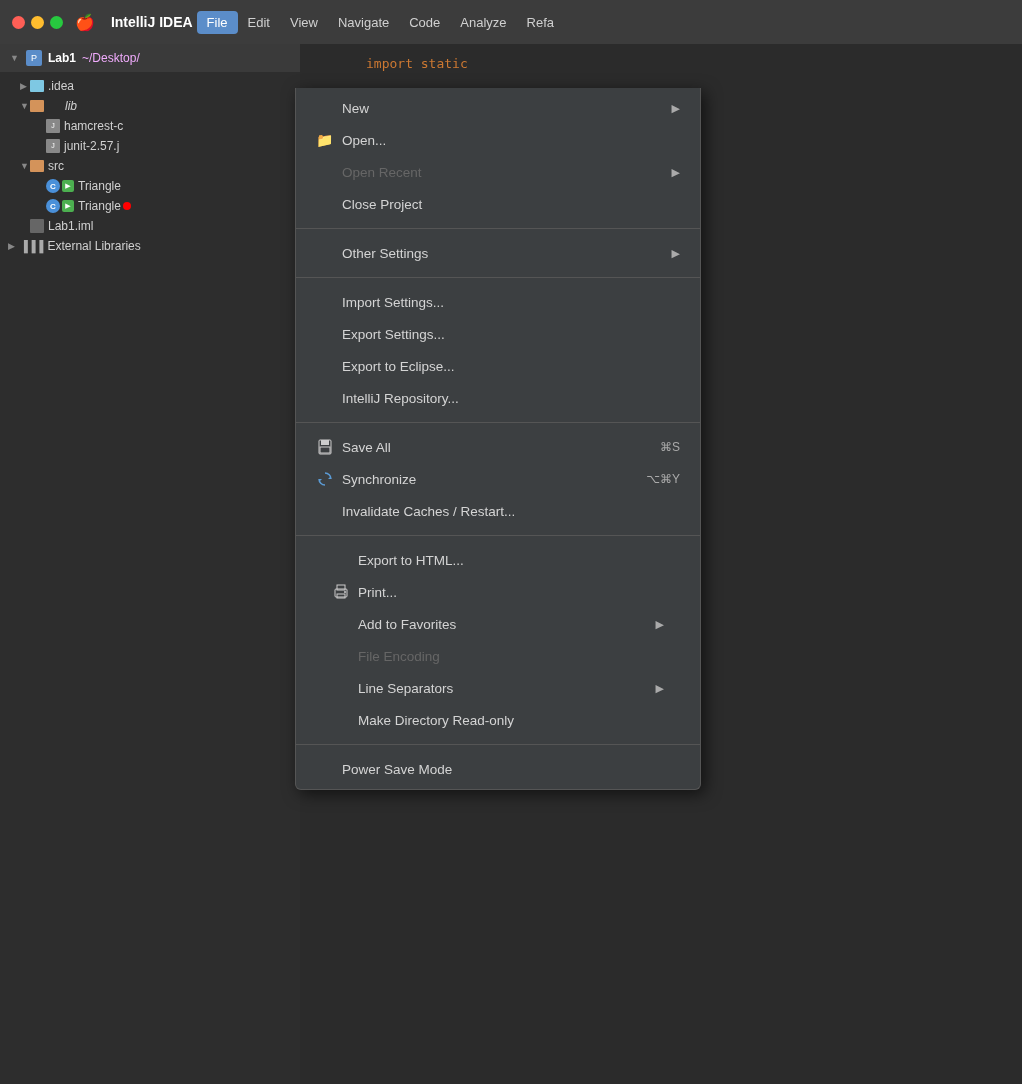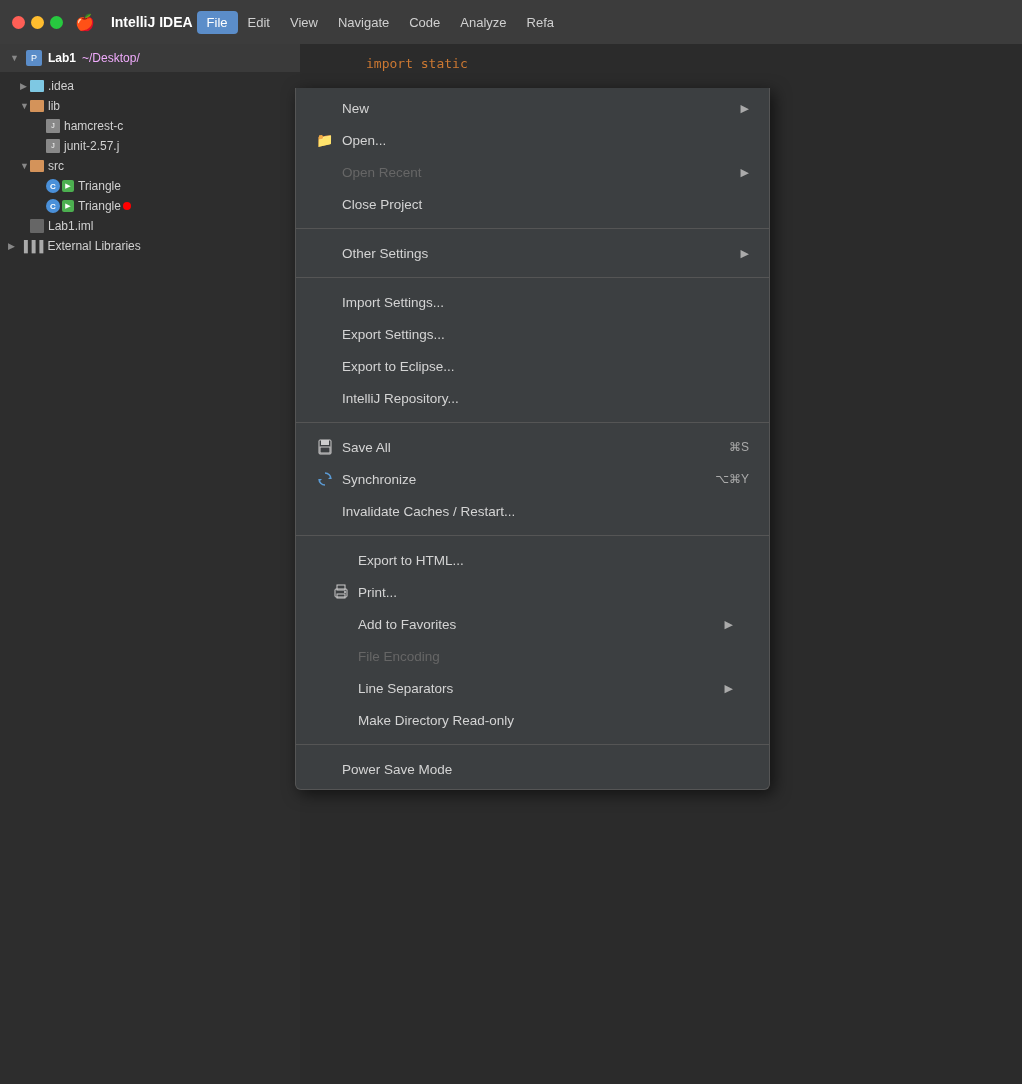--- a/index.html
+++ b/index.html
@@ -162,21 +162,21 @@
       height: calc(100% - 44px);
       z-index: 200;
       pointer-events: none;
     }
 
     
     .dropdown-menu {
       position: absolute;
       top: 0;
       left: 295px;
-      width: 475px;
+      width: 406px;
       background: #3c3f41;
       border: 1px solid #555;
       border-top: none;
       box-shadow: 4px 4px 16px rgba(0,0,0,0.6);
       pointer-events: all;
       border-radius: 0 0 6px 6px;
     }
 
     .menu-item {
       display: flex;
@@ -256,21 +256,21 @@
 
       <div class="tree-item tree-indent-1">
         <span class="tree-arrow right"></span>
         <span style="display:inline-block;width:14px;height:12px;background:#7ec8e3;border-radius:1px;flex-shrink:0;"></span>
         <span style="margin-left:4px;">.idea</span>
       </div>
 
       <div class="tree-item tree-indent-1">
         <span class="tree-arrow down"></span>
         <span style="display:inline-block;width:14px;height:12px;background:#d4935a;border-radius:1px;flex-shrink:0;"></span>
-        <span style="margin-left:4px;">lib</span>
+        <span style="margin-left:21px;font-style:italic;">lib</span>
       </div>
 
       <div class="tree-item tree-indent-2">
         <span style="width:10px;display:inline-block;"></span>
         <span style="display:inline-block;width:14px;height:14px;background:#888;border-radius:1px;font-size:7px;color:white;text-align:center;line-height:14px;flex-shrink:0;">J</span>
         <span style="margin-left:4px;">hamcrest-c</span>
       </div>
 
       <div class="tree-item tree-indent-2">
         <span style="width:10px;display:inline-block;"></span>

